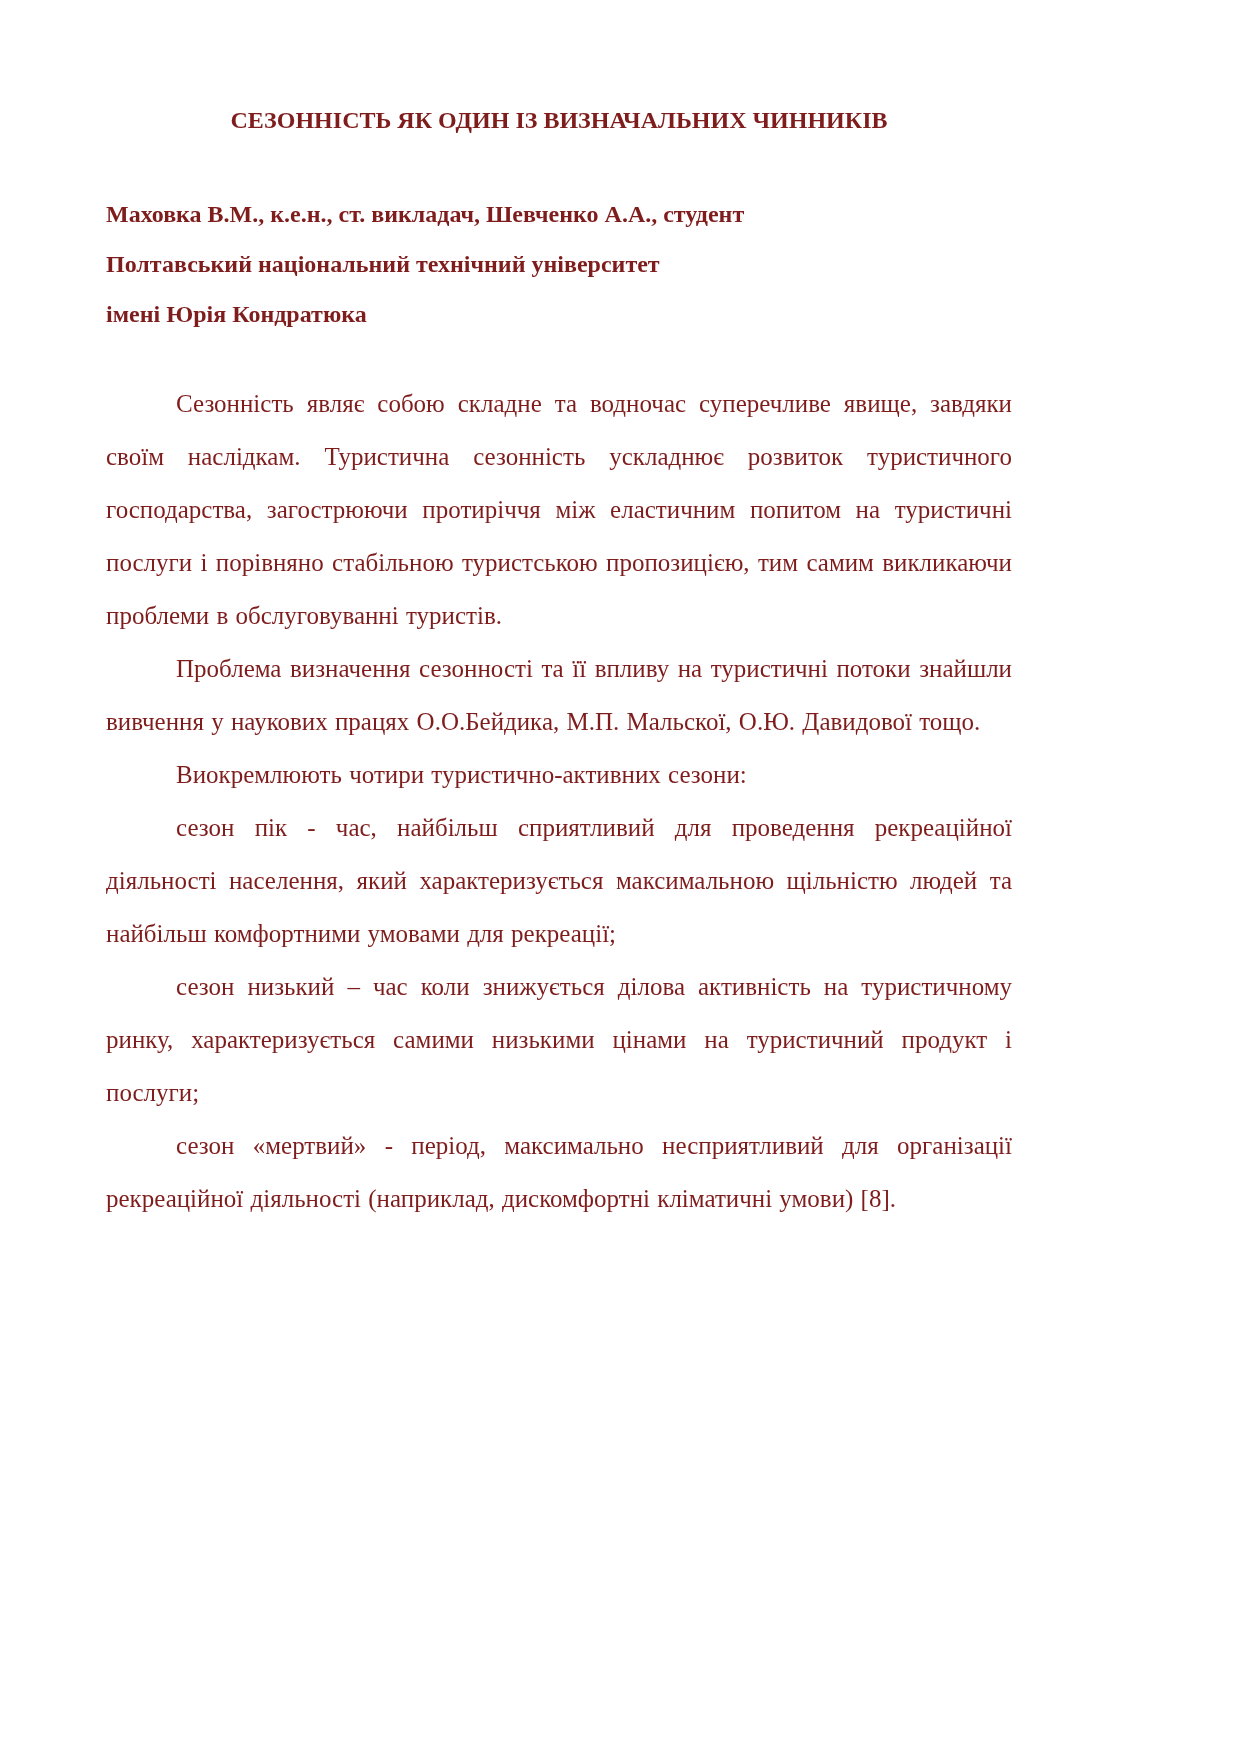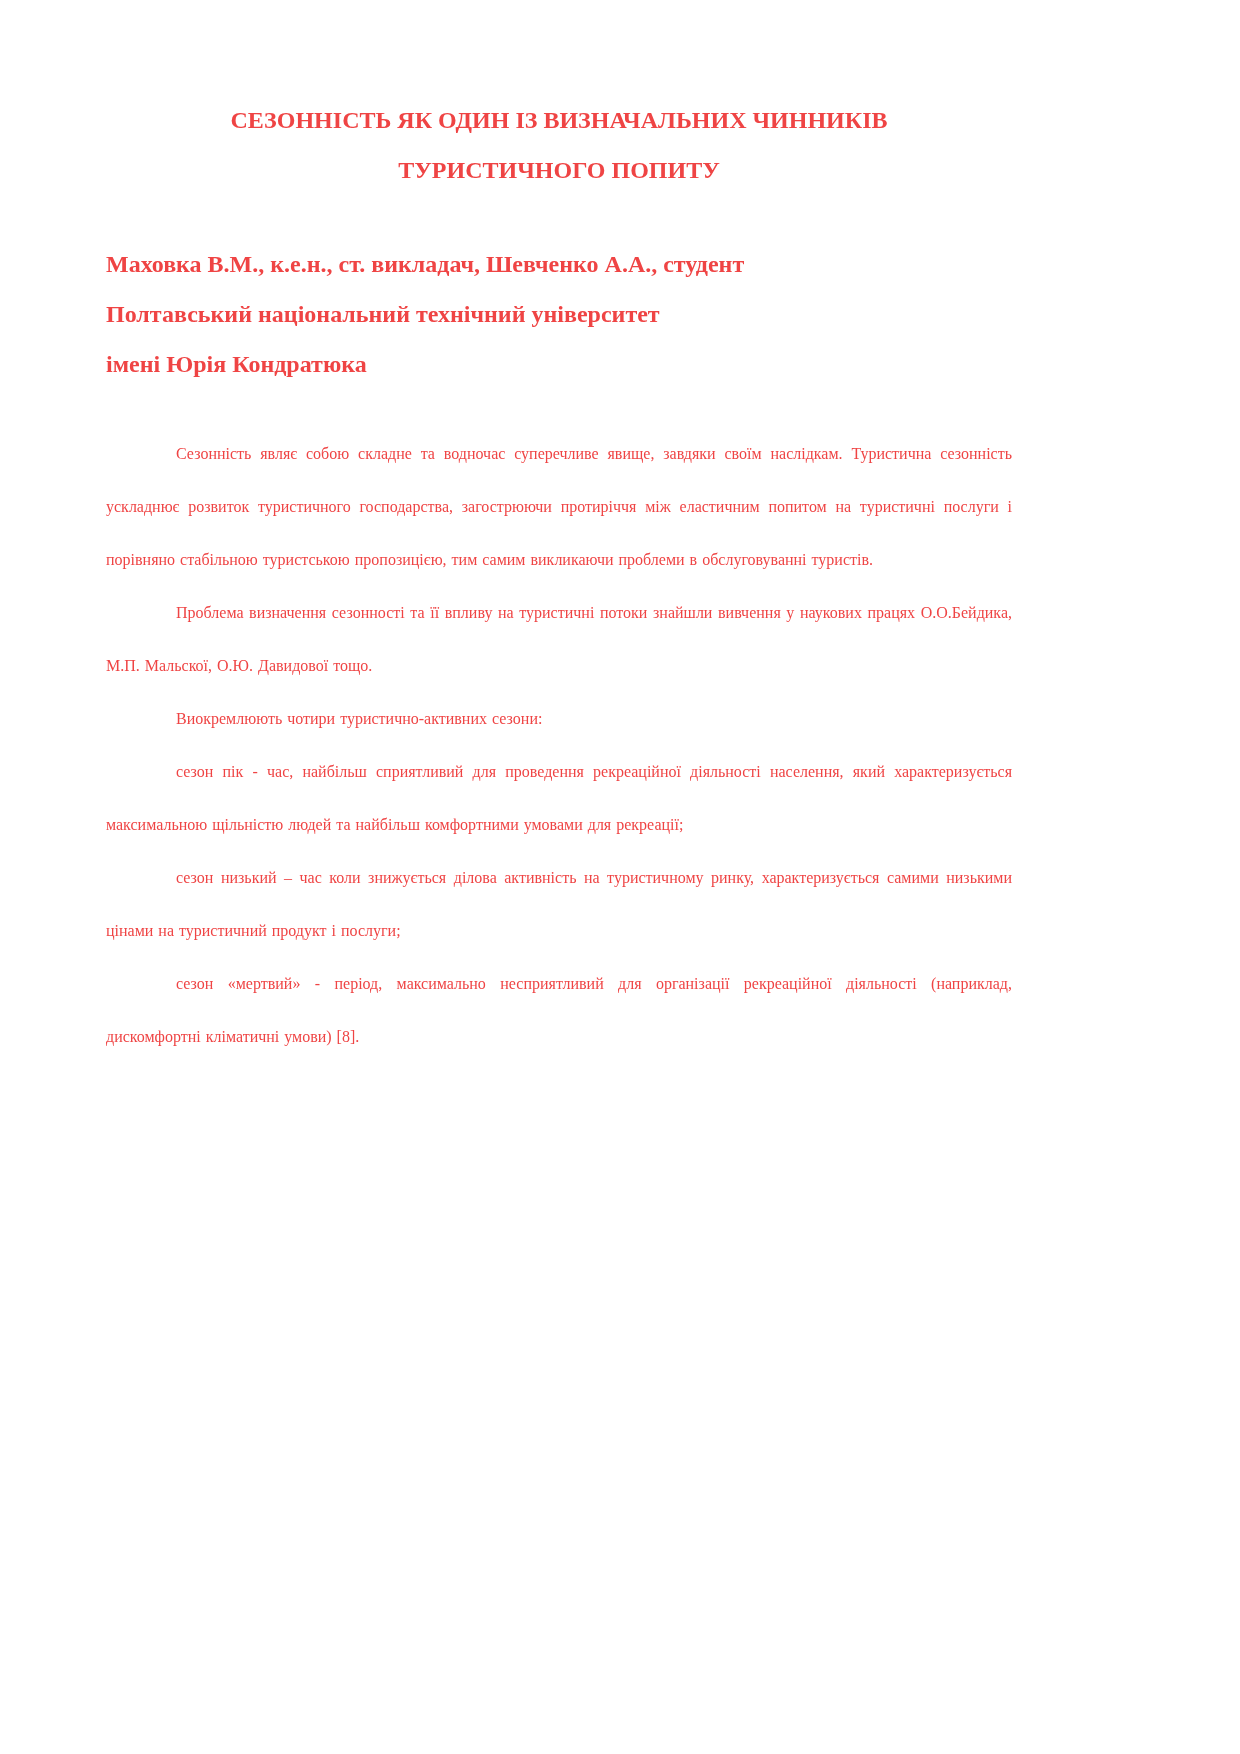--- a/index.html
+++ b/index.html
@@ -9,56 +9,55 @@
   }
   .page {
     position: relative;
     width: 1240px;
     height: 1754px;
     margin: 0 auto;
     background: #ffffff;
     box-sizing: border-box;
     padding: 95px 228px 70px 106px;
     font-family: "Liberation Serif", "DejaVu Serif", serif;
-    color: #ef4444;
+    color: #7f1d1d;
     overflow: hidden;
   }
   .title-block {
     text-align: center;
     font-weight: bold;
     font-size: 24px;
     line-height: 50px;
   }
   .authors-block {
     margin-top: 44px;
     text-align: left;
     font-weight: bold;
     font-size: 24px;
     line-height: 50px;
   }
   .body-block {
     margin-top: 38px;
   }
   .body-block p {
     margin: 0;
-    font-size: 16px;
+    font-size: 25px;
     line-height: 53px;
     text-align: justify;
     text-indent: 70px;
     word-spacing: 1px;
   }
 </style>
 </head>
 <body>
 
 <div class="page">
 
   <div class="title-block">
     <div>СЕЗОННІСТЬ ЯК ОДИН ІЗ ВИЗНАЧАЛЬНИХ ЧИННИКІВ</div>
-    <div>ТУРИСТИЧНОГО ПОПИТУ</div>
   </div>
 
   <div class="authors-block">
     <div>Маховка В.М., к.е.н., ст. викладач, Шевченко А.А., студент</div>
     <div>Полтавський національний технічний університет</div>
     <div>імені Юрія Кондратюка</div>
   </div>
 
   <div class="body-block">
     <p>Сезонність являє собою  складне та водночас суперечливе явище, завдяки своїм наслідкам. Туристична сезонність ускладнює розвиток туристичного господарства, загострюючи протиріччя між еластичним попитом на туристичні послуги і порівняно стабільною туристською пропозицією, тим самим викликаючи проблеми в обслуговуванні туристів.</p>

